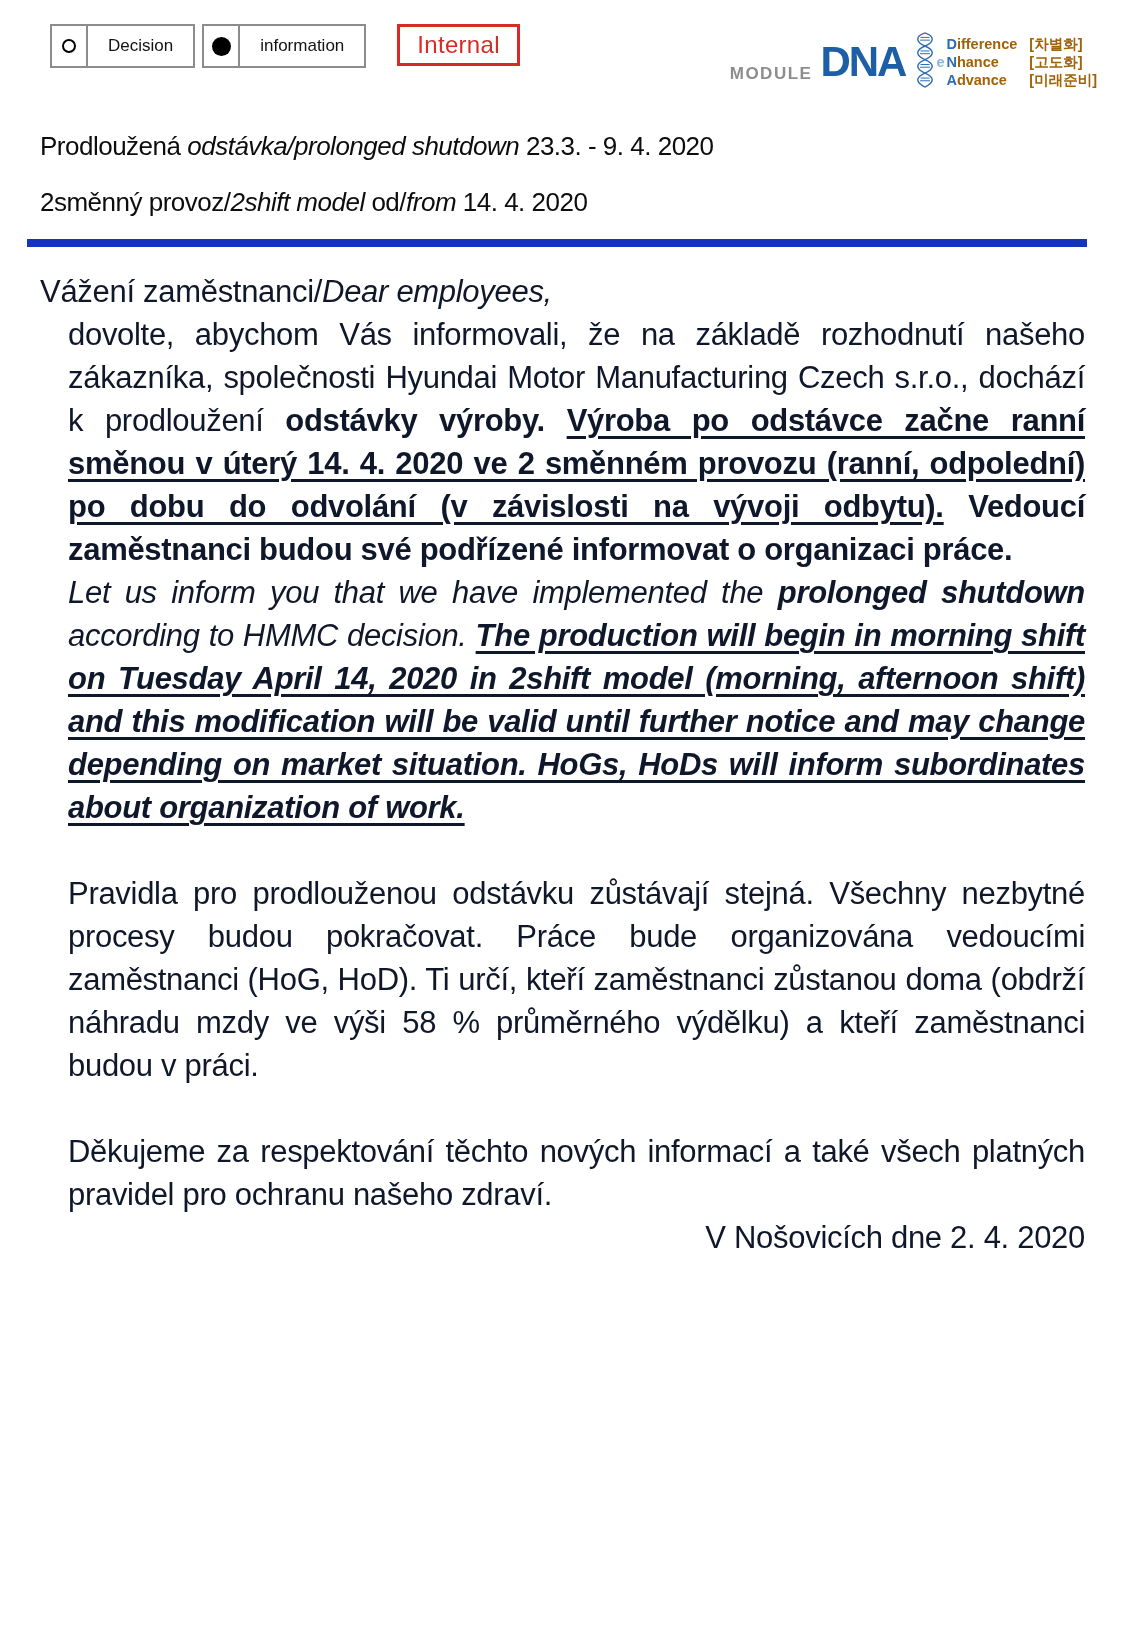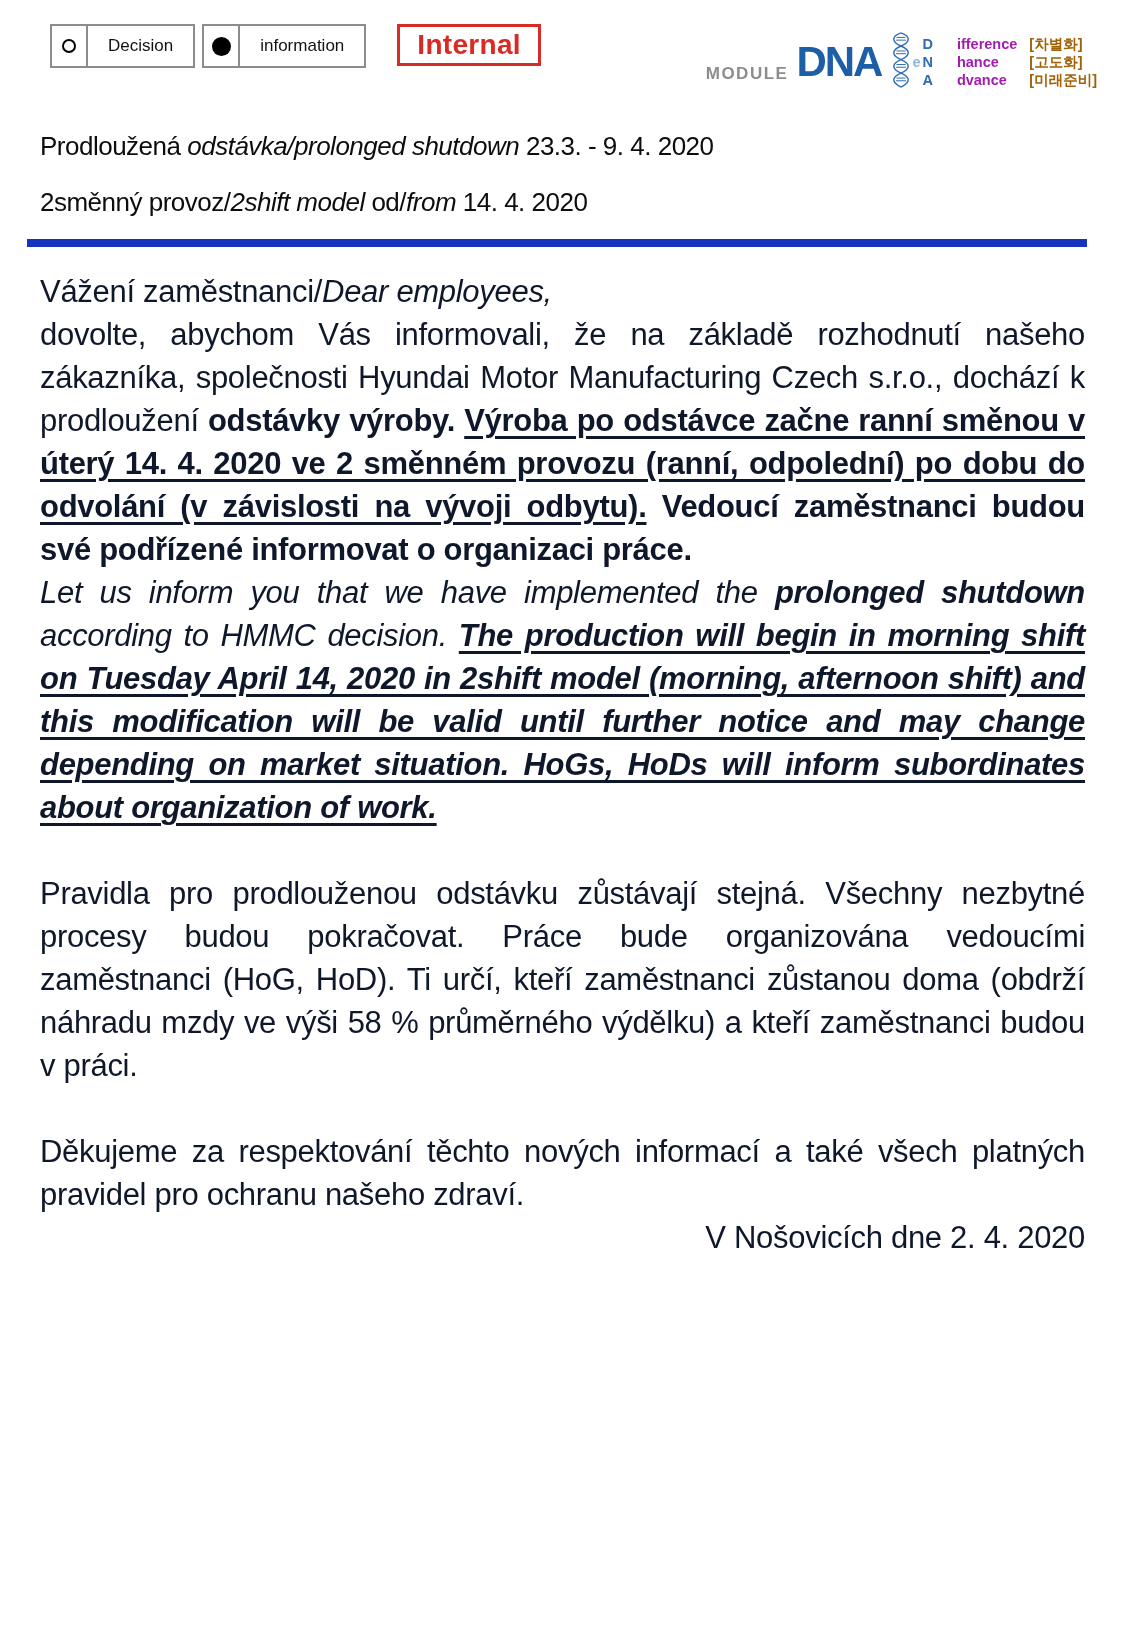--- a/index.html
+++ b/index.html
@@ -21,53 +21,53 @@
   }
   .sym {
     width:34px; display:flex; align-items:center; justify-content:center;
     border-right:2px solid #8c8c8c;
   }
   .circle { width:14px; height:14px; border:2.5px solid #000; border-radius:50%; box-sizing:border-box; }
   .circle.filled { width:19px; height:19px; background:#000; border:0; }
   .lbl { padding:0 20px; display:flex; align-items:center; font-size:17px; letter-spacing:0; }
   .stamp {
     margin-left:24px; border:3px solid #d92b25; color:#d92b25;
-    font-size:28px; font-weight:700; padding:0 17px; height:36px;
+    font-size:24px; font-weight:400; padding:0 17px; height:36px;
     display:flex; align-items:center; letter-spacing:0.3px;
   }
 
   
   .logo { display:flex; align-items:center; margin-top:8px; }
   .module { color:#8d8d8d; font-size:17px; font-weight:bold; letter-spacing:1.5px; margin-right:8px;margin-top:24px; }
   .dna { color:#1d5fa7; font-size:42px; font-weight:800; letter-spacing:-2px; line-height:1; margin-right:8px; }
   .helix { margin-right:9px; flex:none; }
   .slogan {
     display:grid; grid-template-columns:auto auto; column-gap:12px;
     font-size:14.5px; font-weight:bold; line-height:18px; color:#969696;
   }
   .word { position:relative; padding-left:0; white-space:nowrap; }
   .word .pre { position:absolute; left:-10px; color:#8cb6da; font-weight:bold; }
   .word .cap { color:#2e6cb5; }
-  .word .rest { color:#a21caf;padding-left:24px; }
+  .word .rest { color:#a16207; }
   .kr { color:#a16207; white-space:nowrap; }
 
   
   .title {
     margin:26px 40px 0 40px; font-weight:normal; font-size:26px;
     line-height:56px; letter-spacing:-0.5px; white-space:nowrap; color:#0d0d0d;
   }
   .title .it { font-style:italic; }
   .divider { margin:9px 38px 0 27px; height:8px; background:#1434c0; }
 
   
   .body {
     margin:23px 40px 0 40px; font-size:31px; line-height:43px;
     letter-spacing:-0.3px; color:#0f172a;
   }
-  .just { text-align:justify; text-justify:inter-word; }
+  .just { text-align:justify; text-justify:inter-word;margin-left:28px; }
   .i { font-style:italic; }
   .b { font-weight:bold; }
   .u { text-decoration:underline; text-decoration-thickness:2.5px; text-underline-offset:5px; }
   .gap { height:43px; }
   .dateline { text-align:right; }
 </style>
 </head>
 <body>
 
 <div class="page">

